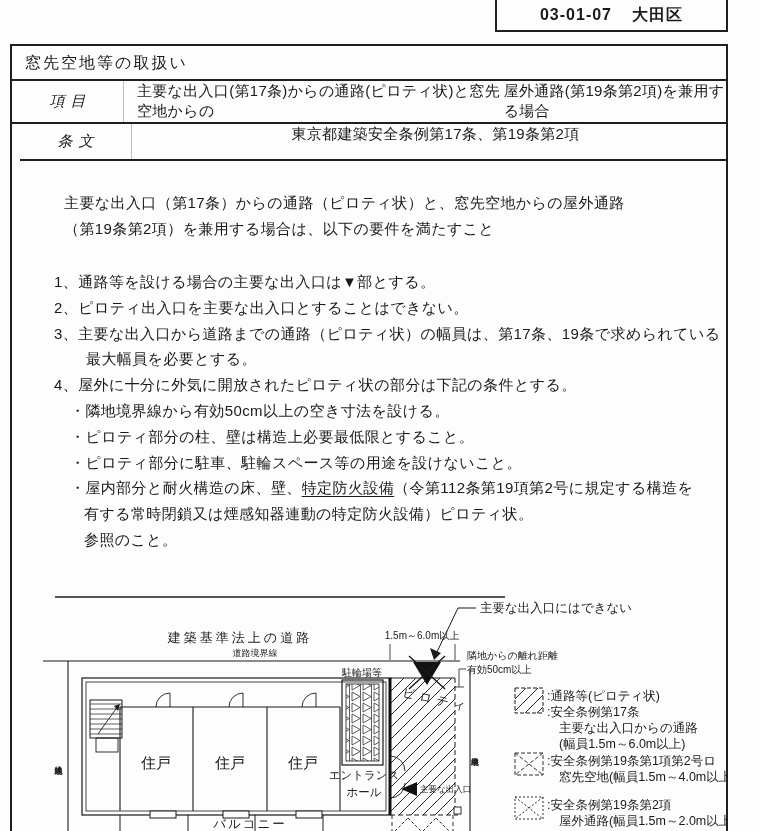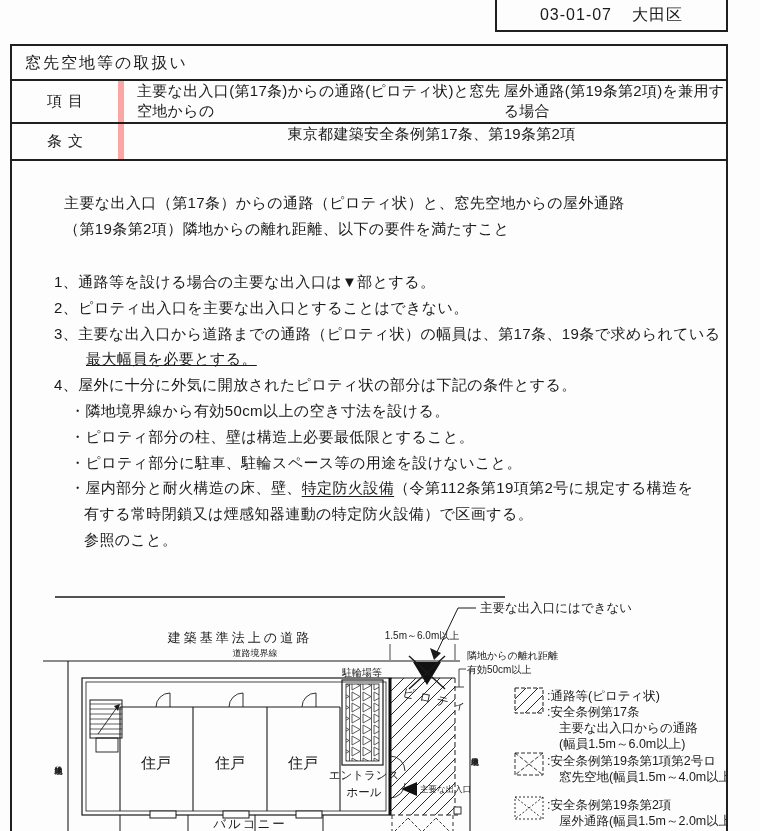--- a/index.html
+++ b/index.html
@@ -5,51 +5,51 @@
   html,body{margin:0;padding:0;}
   .page{
     position:relative;width:760px;height:831px;background:#fdfdfd;
     font-family:"Liberation Sans",sans-serif;color:#1a1a1a;overflow:hidden;
   }
   
   .header-cell{
     position:absolute;left:495px;top:0;width:233px;height:32px;box-sizing:border-box;
     border-left:2px solid #1f1f1f;border-right:2px solid #1f1f1f;border-bottom:2px solid #1f1f1f;
     display:flex;align-items:center;justify-content:center;gap:20px;
-    font-size:16px;letter-spacing:1px;
+    font-size:16px;letter-spacing:1px;font-weight:bold;
   }
   
   .main-box{
     position:absolute;left:10px;top:44px;width:718px;height:799px;box-sizing:border-box;
     border:2px solid #1f1f1f;border-bottom:none;
   }
   .title-row{
     height:35px;border-bottom:2px solid #1f1f1f;box-sizing:border-box;
     line-height:33px;padding-left:13px;font-size:16px;letter-spacing:2px;
   }
   .t-row{display:flex;border-bottom:2px solid #1f1f1f;box-sizing:border-box;}
   .t-row.row-item{height:43px;}
-  .t-row.row-law{height:37px;}
+  .t-row.row-law{height:37px;margin-left:8px;}
   .label-cell{
-    width:112px;flex:0 0 112px;border-right:6px solid #fca5a5;box-sizing:border-box;
+    width:112px;flex:0 0 112px;border-right:1px solid #fca5a5;box-sizing:border-box;
     display:flex;align-items:center;justify-content:center;
-    font-size:15px;letter-spacing:6px;text-indent:6px;
+    font-size:15px;letter-spacing:6px;text-indent:6px;font-style:italic;
   }
   .value-cell{
     flex:1;display:flex;flex-direction:row;justify-content:center;
     padding-left:13px;font-size:15px;line-height:20px;letter-spacing:0.3px;
   }
   
   .body-text{padding:29px 16px 0 22px;font-size:15px;letter-spacing:0.4px;margin-left:20px;}
   .intro{margin:0 0 27px 10px;line-height:26px;}
   .bline{line-height:25.8px;white-space:nowrap;}
   .ind0{margin-left:0;}
   .ind16{margin-left:16px;}
   .ind30{margin-left:30px;}
-  .ind32{margin-left:32px;text-decoration:underline;}
+  .ind32{margin-left:32px;}
   .uline{text-decoration:underline;text-underline-offset:3px;}
   
   .diagram{position:absolute;left:10px;top:592px;width:718px;height:239px;}
   svg text{fill:#1a1a1a;}
   .vtext{writing-mode:vertical-rl;text-orientation:upright;}
 </style>
 </head>
 <body>
 
 <div class="page">
@@ -74,34 +74,34 @@
     <div class="t-row row-law">
       <div class="label-cell">条文</div>
       <div class="value-cell">
         <span>東京都建築安全条例第17条、第19条第2項</span>
       </div>
     </div>
 
     <div class="body-text">
       <p class="intro">
         <span class="bline">主要な出入口（第17条）からの通路（ピロティ状）と、窓先空地からの屋外通路</span><br>
-        <span class="bline">（第19条第2項）隣地からの離れ距離、以下の要件を満たすこと</span>
+        <span class="bline">（第19条第2項）を兼用する場合は、以下の要件を満たすこと</span>
       </p>
       <div class="bline ind0">1、通路等を設ける場合の主要な出入口は▼部とする。</div>
       <div class="bline ind0">2、ピロティ出入口を主要な出入口とすることはできない。</div>
       <div class="bline ind0">3、主要な出入口から道路までの通路（ピロティ状）の幅員は、第17条、19条で求められている</div>
       <div class="bline ind32">最大幅員を必要とする。</div>
       <div class="bline ind0">4、屋外に十分に外気に開放されたピロティ状の部分は下記の条件とする。</div>
       <div class="bline ind16">・隣地境界線から有効50cm以上の空き寸法を設ける。</div>
       <div class="bline ind16">・ピロティ部分の柱、壁は構造上必要最低限とすること。</div>
       <div class="bline ind16">・ピロティ部分に駐車、駐輪スペース等の用途を設けないこと。</div>
       <div class="bline ind16">
         <span>・屋内部分と耐火構造の床、壁、</span><span class="uline">特定防火設備</span><span>（令第112条第19項第2号に規定する構造を</span>
       </div>
-      <div class="bline ind30">有する常時閉鎖又は煙感知器連動の特定防火設備）で区画する。</div>
+      <div class="bline ind30">有する常時閉鎖又は煙感知器連動の特定防火設備）ピロティ状。</div>
       <div class="bline ind30">参照のこと。</div>
     </div>
   </div>
 
   <svg class="diagram" viewBox="0 0 718 239" font-family="Liberation Sans, sans-serif">
     <defs>
       <pattern id="hatch" patternUnits="userSpaceOnUse" width="12" height="12">
         <path d="M12,0 L0,12 M-3,3 L3,-3 M9,15 L15,9" stroke="#2a2a2a" stroke-width="1" fill="none"></path>
       </pattern>
       <pattern id="bikes" patternUnits="userSpaceOnUse" width="11" height="11">

